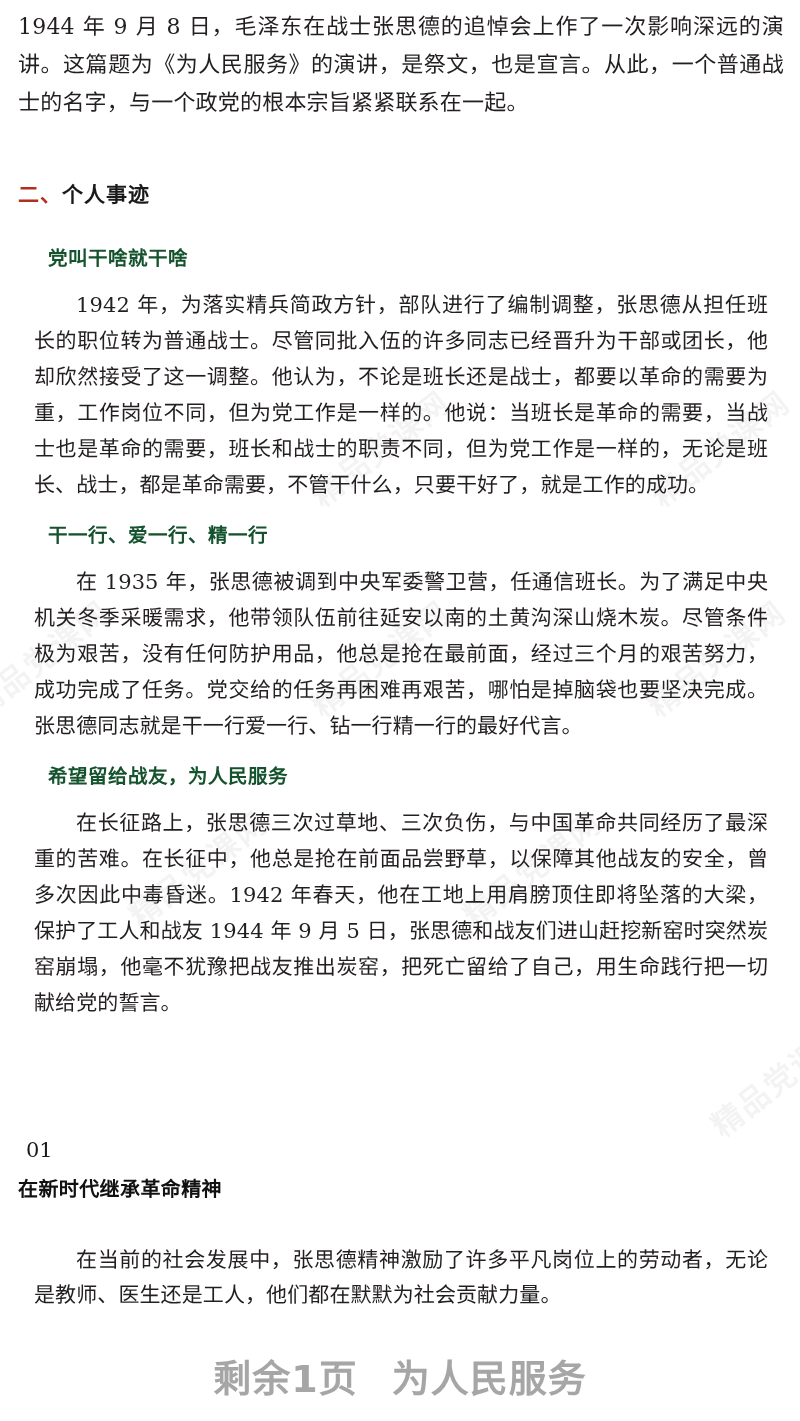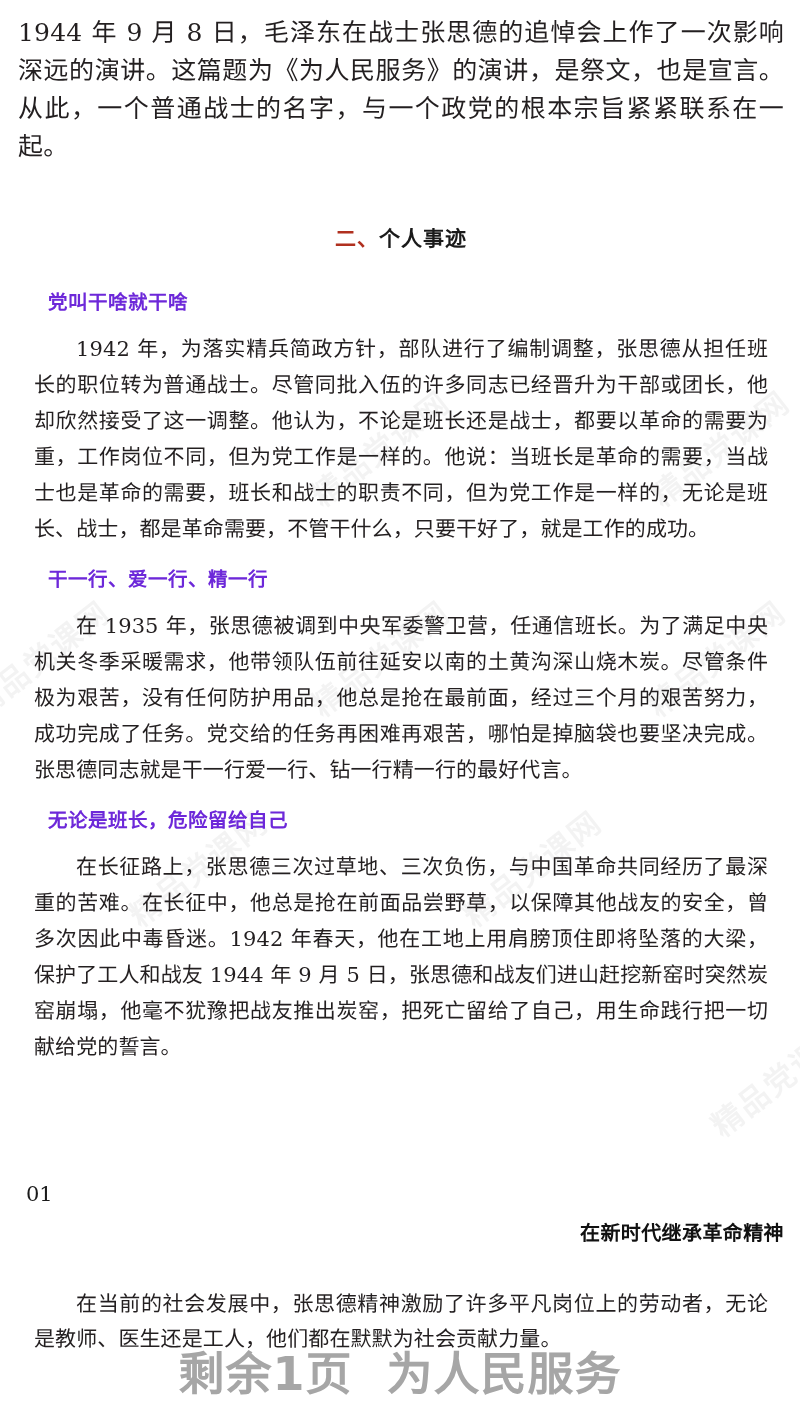--- a/index.html
+++ b/index.html
@@ -42,51 +42,50 @@
 
   
   .content {
     position: relative;
     z-index: 1;
     padding: 0 16px 0 18px;
   }
 
   
   .intro-para {
-    font-size: 25px;
+    font-size: 22px;
     line-height: 38px;
     text-align: justify;
     text-justify: inter-ideograph;
     margin: 0;
-    padding-top: 14px;
+    padding-top: 8px;
     letter-spacing: 0.2px;
   }
 
   
   .section-heading {
     font-family: "DejaVu Serif", "Liberation Serif", serif;
     font-weight: 700;
     font-size: 21px;
     letter-spacing: 1px;
     margin: 0;
-    text-align: center;
   }
   .section-heading .num {
     color: #b0301f;
   }
   .section-heading .name {
     color: #1a1a1a;
   }
 
   
   .sub-heading {
     font-family: "DejaVu Sans", "Liberation Sans", sans-serif;
     font-weight: 700;
     font-size: 19.5px;
-    color: #6d28d9;
+    color: #14532d;
     margin: 0;
     padding-left: 30px;
     letter-spacing: 0.5px;
   }
 
   
   .body-para {
     font-size: 21px;
     line-height: 36px;
     text-align: justify;
@@ -108,41 +107,40 @@
   }
   
   .item-heading {
     font-family: "DejaVu Sans", "Liberation Sans", sans-serif;
     font-weight: 700;
     font-size: 20px;
     color: #111111;
     margin: 0;
     letter-spacing: 0.4px;
     line-height: 32px;
-    text-align: right;
   }
 
   .gap-xl { height: 56px; }
   .gap-lg { height: 34px; }
   .gap-md { height: 22px; }
 
   
   .paywall {
     position: absolute;
     left: 0;
     right: 0;
     bottom: 18px;
     z-index: 2;
     display: flex;
     align-items: center;
     justify-content: center;
     gap: 34px;
     font-family: "DejaVu Sans", "Liberation Sans", sans-serif;
     font-weight: 700;
-    font-size: 46px;
+    font-size: 38px;
     color: #a6a6a6;
     letter-spacing: 1px;
   }
   .paywall .remaining { white-space: nowrap; }
   .paywall .action { white-space: nowrap; }
 </style>
 </head>
 <body>
 
 <div class="page">
@@ -169,21 +167,21 @@
     </h2>
 
     <div class="gap-lg"></div>
 
     <h3 class="sub-heading">党叫干啥就干啥</h3>
     <p class="body-para">1942 年，为落实精兵简政方针，部队进行了编制调整，张思德从担任班长的职位转为普通战士。尽管同批入伍的许多同志已经晋升为干部或团长，他却欣然接受了这一调整。他认为，不论是班长还是战士，都要以革命的需要为重，工作岗位不同，但为党工作是一样的。他说：当班长是革命的需要，当战士也是革命的需要，班长和战士的职责不同，但为党工作是一样的，无论是班长、战士，都是革命需要，不管干什么，只要干好了，就是工作的成功。</p>
 
     <h3 class="sub-heading">干一行、爱一行、精一行</h3>
     <p class="body-para">在 1935 年，张思德被调到中央军委警卫营，任通信班长。为了满足中央机关冬季采暖需求，他带领队伍前往延安以南的土黄沟深山烧木炭。尽管条件极为艰苦，没有任何防护用品，他总是抢在最前面，经过三个月的艰苦努力，成功完成了任务。党交给的任务再困难再艰苦，哪怕是掉脑袋也要坚决完成。张思德同志就是干一行爱一行、钻一行精一行的最好代言。</p>
 
-    <h3 class="sub-heading">无论是班长，危险留给自己</h3>
+    <h3 class="sub-heading">希望留给战友，为人民服务</h3>
     <p class="body-para">在长征路上，张思德三次过草地、三次负伤，与中国革命共同经历了最深重的苦难。在长征中，他总是抢在前面品尝野草，以保障其他战友的安全，曾多次因此中毒昏迷。1942 年春天，他在工地上用肩膀顶住即将坠落的大梁，保护了工人和战友 1944 年 9 月 5 日，张思德和战友们进山赶挖新窑时突然炭窑崩塌，他毫不犹豫把战友推出炭窑，把死亡留给了自己，用生命践行把一切献给党的誓言。</p>
 
     <div class="gap-xl"></div>
 
 
     <div class="gap-lg"></div>
 
     <p class="item-number">01</p>
     <h3 class="item-heading">在新时代继承革命精神</h3>
 

